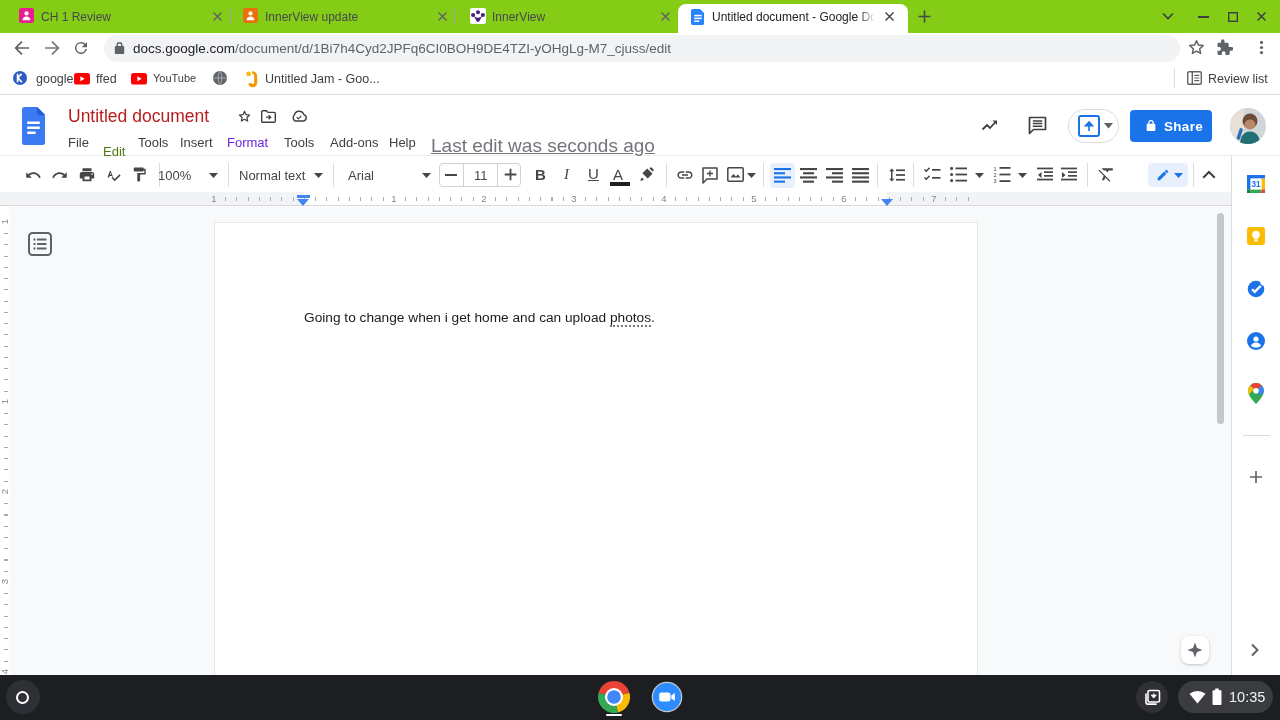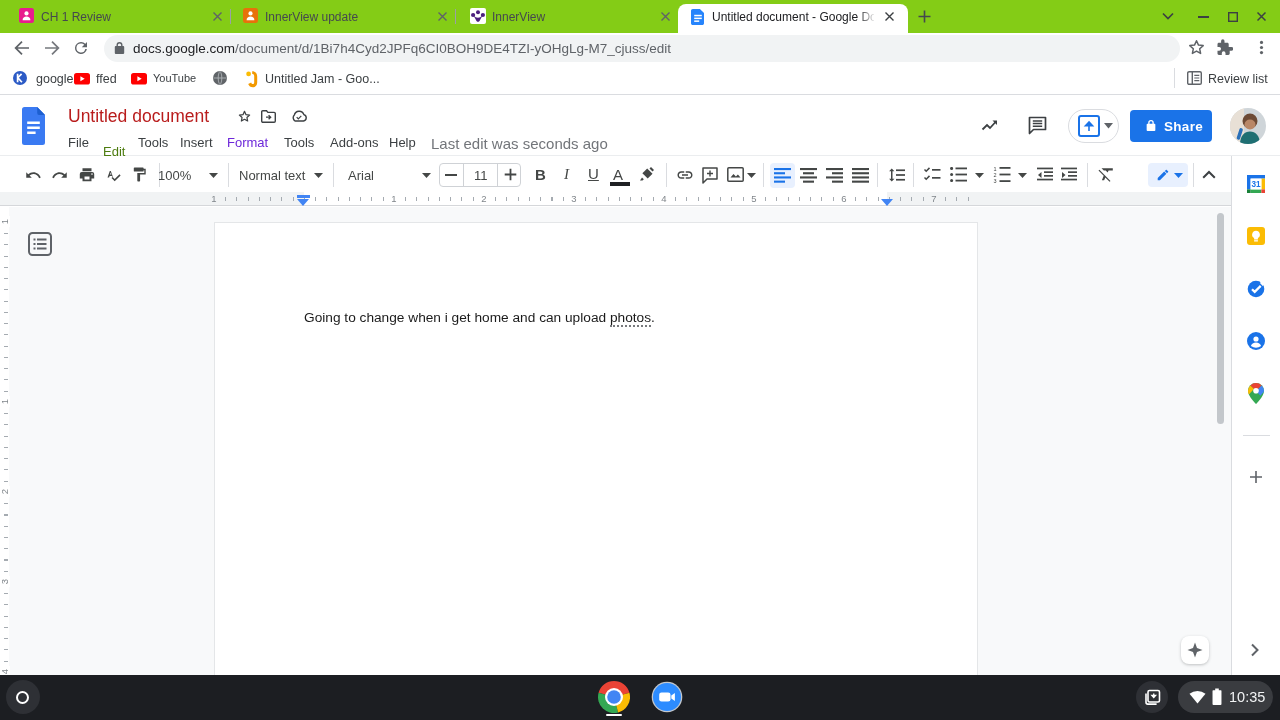--- a/index.html
+++ b/index.html
@@ -167,21 +167,21 @@
       <path d="M5.7 7.2l1.6 1.6 3-3" stroke="#3c4043" stroke-width="1.2" fill="none"></path>
     </svg>
   <div class="a" style="left:68px;top:134.5px;font-size:13px;color:#3c4043">File</div>
     <div class="a" style="left:103px;top:144px;font-size:13px;color:#4d7c0f">Edit</div>
     <div class="a" style="left:138px;top:134.5px;font-size:13px;color:#3c4043">Tools</div>
     <div class="a" style="left:180px;top:134.5px;font-size:13px;color:#3c4043">Insert</div>
     <div class="a" style="left:227px;top:134.5px;font-size:13px;color:#6d28d9">Format</div>
     <div class="a" style="left:284px;top:134.5px;font-size:13px;color:#3c4043">Tools</div>
     <div class="a" style="left:330px;top:134.5px;font-size:13px;color:#3c4043">Add-ons</div>
     <div class="a" style="left:389px;top:134.5px;font-size:13px;color:#3c4043">Help</div>
-    <div class="a" style="left:431px;top:134.5px;font-size:15px;color:#72757a;">Last edit was seconds ago</div>
+    <div class="a" style="left:431px;top:134.5px;font-size:19px;color:#72757a;text-decoration:underline">Last edit was seconds ago</div>
   <svg class="a" style="left:981px;top:117px" width="18" height="16" viewBox="0 0 18 16">
       <path d="M1.5 12.5l4.5-4.5 3 3 6-6.5" fill="none" stroke="#3c4043" stroke-width="1.8"></path>
       <path d="M11.5 3.5H16V8z" fill="#3c4043"></path>
     </svg>
   <svg class="a" style="left:1028px;top:116px" width="19" height="19" viewBox="0 0 19 19">
       <path d="M1.5 1.5h16v12h-12l-4 4z" fill="none" stroke="#3c4043" stroke-width="1.7" stroke-linejoin="round"></path>
       <path d="M4.8 5h9.4M4.8 7.6h9.4M4.8 10.2h9.4" stroke="#3c4043" stroke-width="1.5"></path>
     </svg>
   <div class="a" style="left:1068px;top:109px;width:51px;height:34px;border:1px solid #dadce0;border-radius:17px;background:#fff"></div>
   <svg class="a" style="left:1078px;top:115px" width="22" height="22" viewBox="0 0 22 22">

